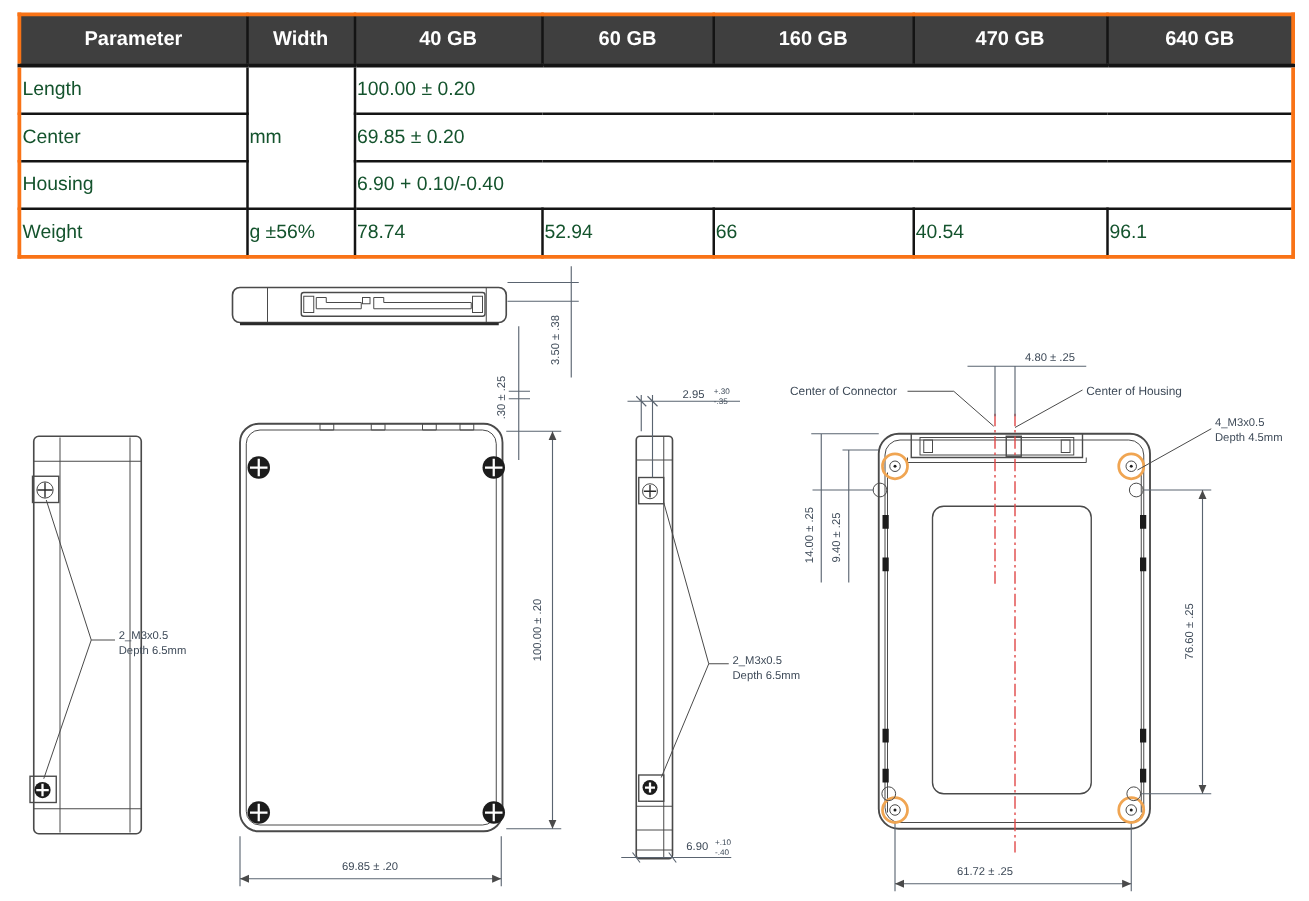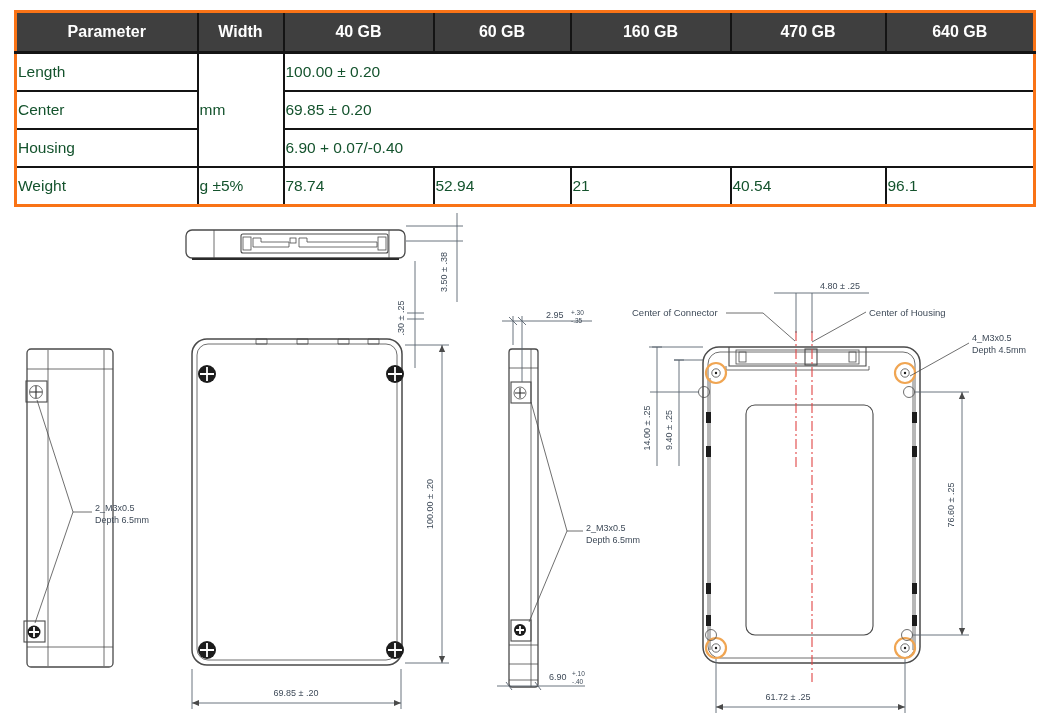--- a/index.html
+++ b/index.html
@@ -62,28 +62,28 @@
         <td>Length</td>
         <td rowspan="3">mm</td>
         <td colspan="5">100.00 ± 0.20</td>
       </tr>
       <tr>
         <td>Center</td>
         <td colspan="5">69.85 ± 0.20</td>
       </tr>
       <tr>
         <td>Housing</td>
-        <td colspan="5">6.90 + 0.07/-0.40</td>
+        <td colspan="5">6.90 + 0.10/-0.40</td>
       </tr>
       <tr>
         <td>Weight</td>
-        <td>g ±5%</td>
+        <td>g ±56%</td>
         <td>78.74</td>
         <td>52.94</td>
-        <td>21</td>
+        <td>66</td>
         <td>40.54</td>
         <td>96.1</td>
       </tr>
     </tbody>
   </table>
 
   <svg class="draw" width="1047" height="721" viewBox="0 0 1047 721">
     <defs>
       <marker id="ar" viewBox="0 0 10 10" refX="9" refY="5" markerWidth="9" markerHeight="9" orient="auto-start-reverse">
         <path d="M0,1 L9,5 L0,9 z" fill="#4a4a4a"></path>

